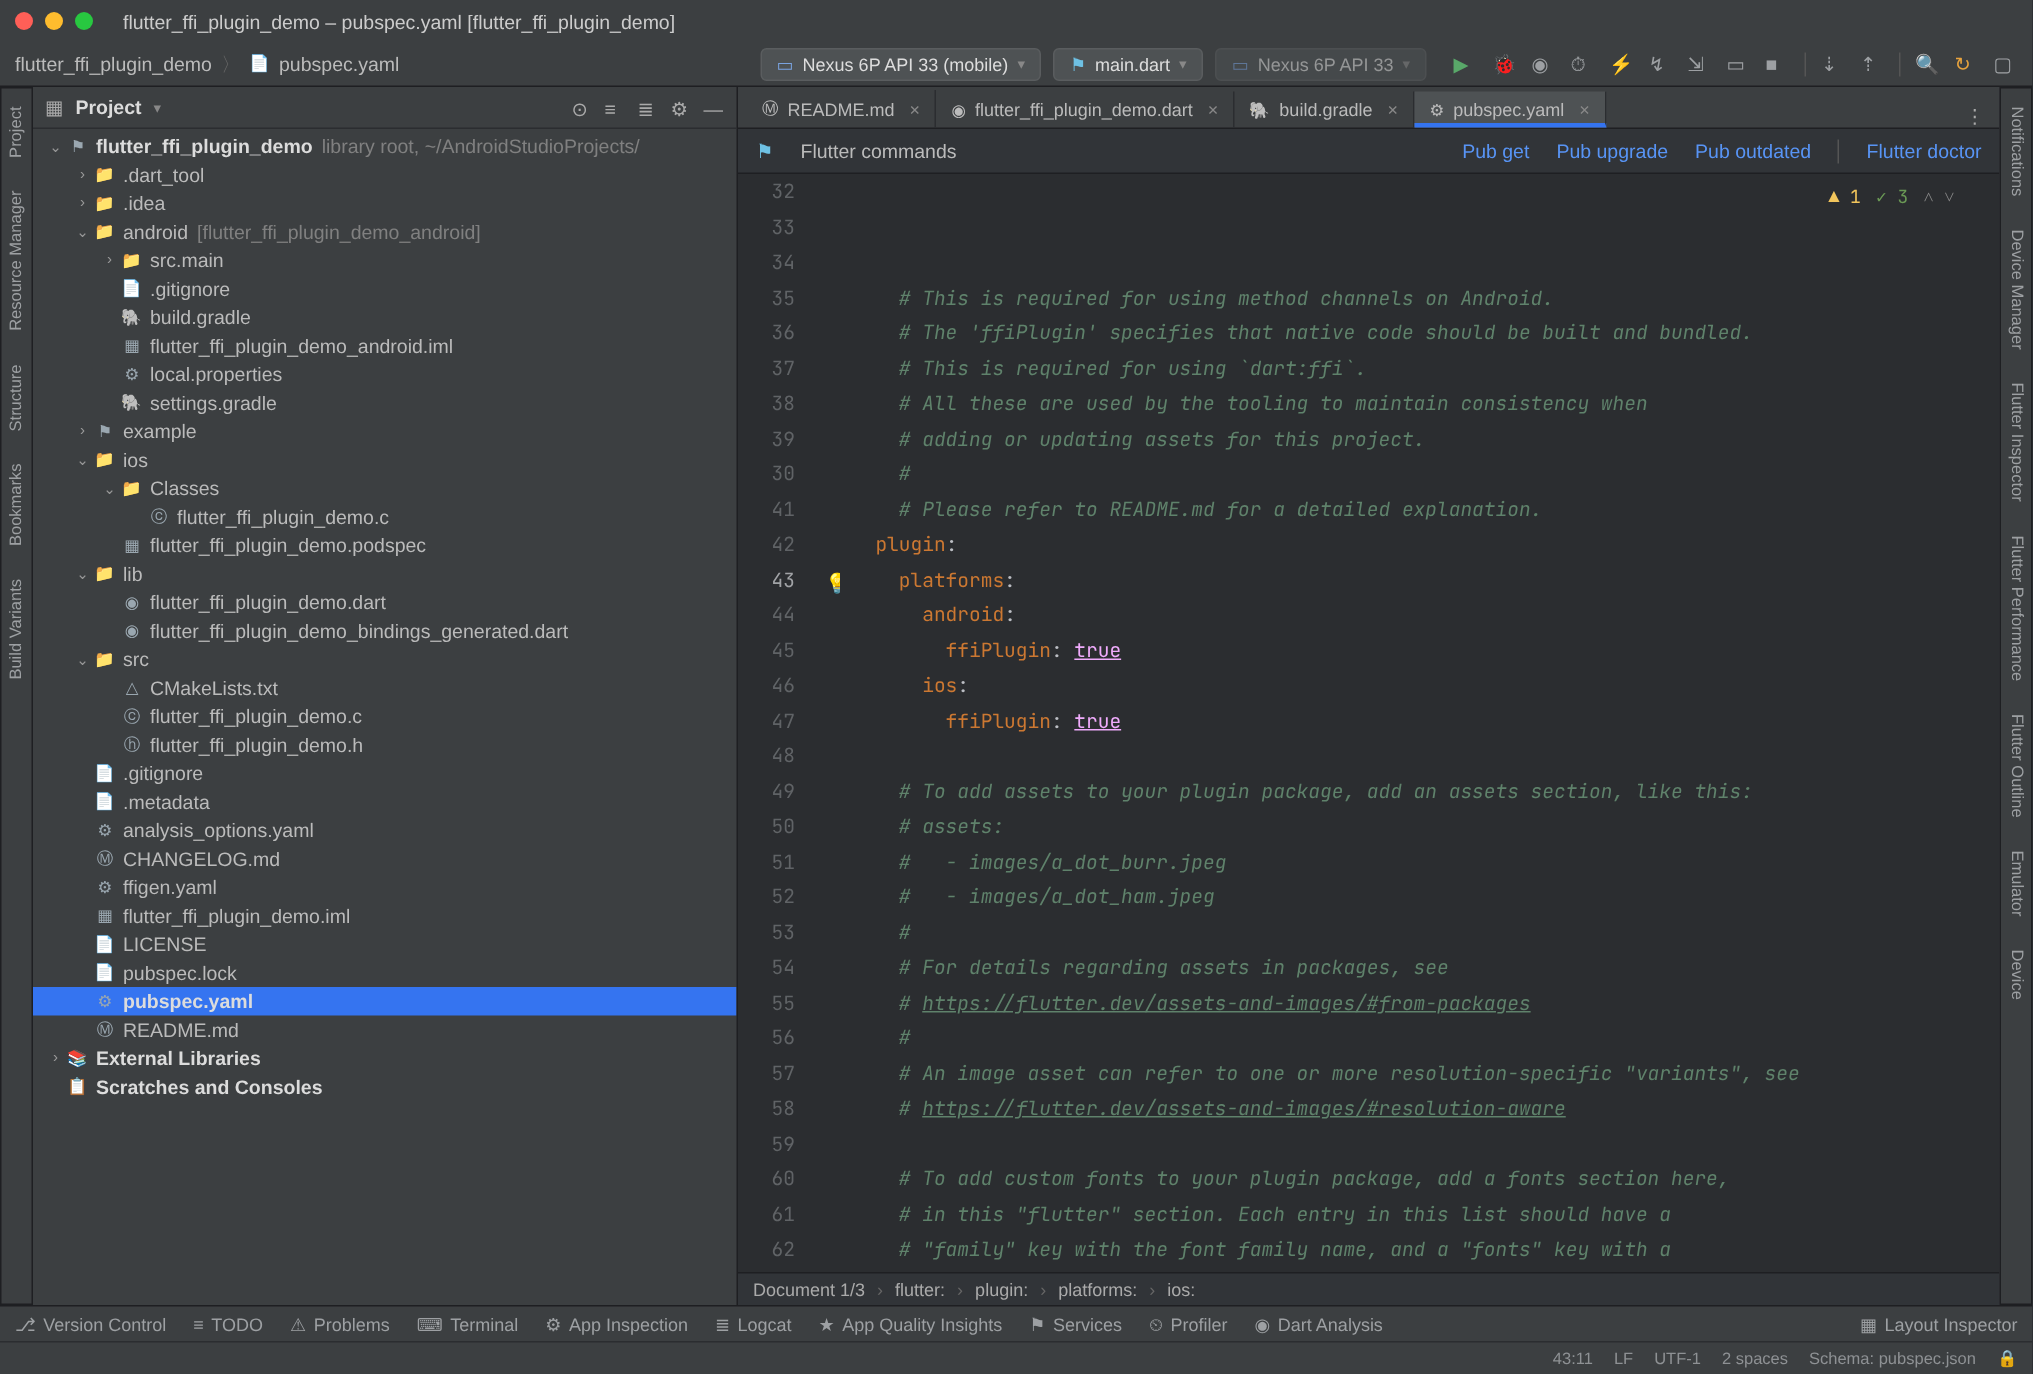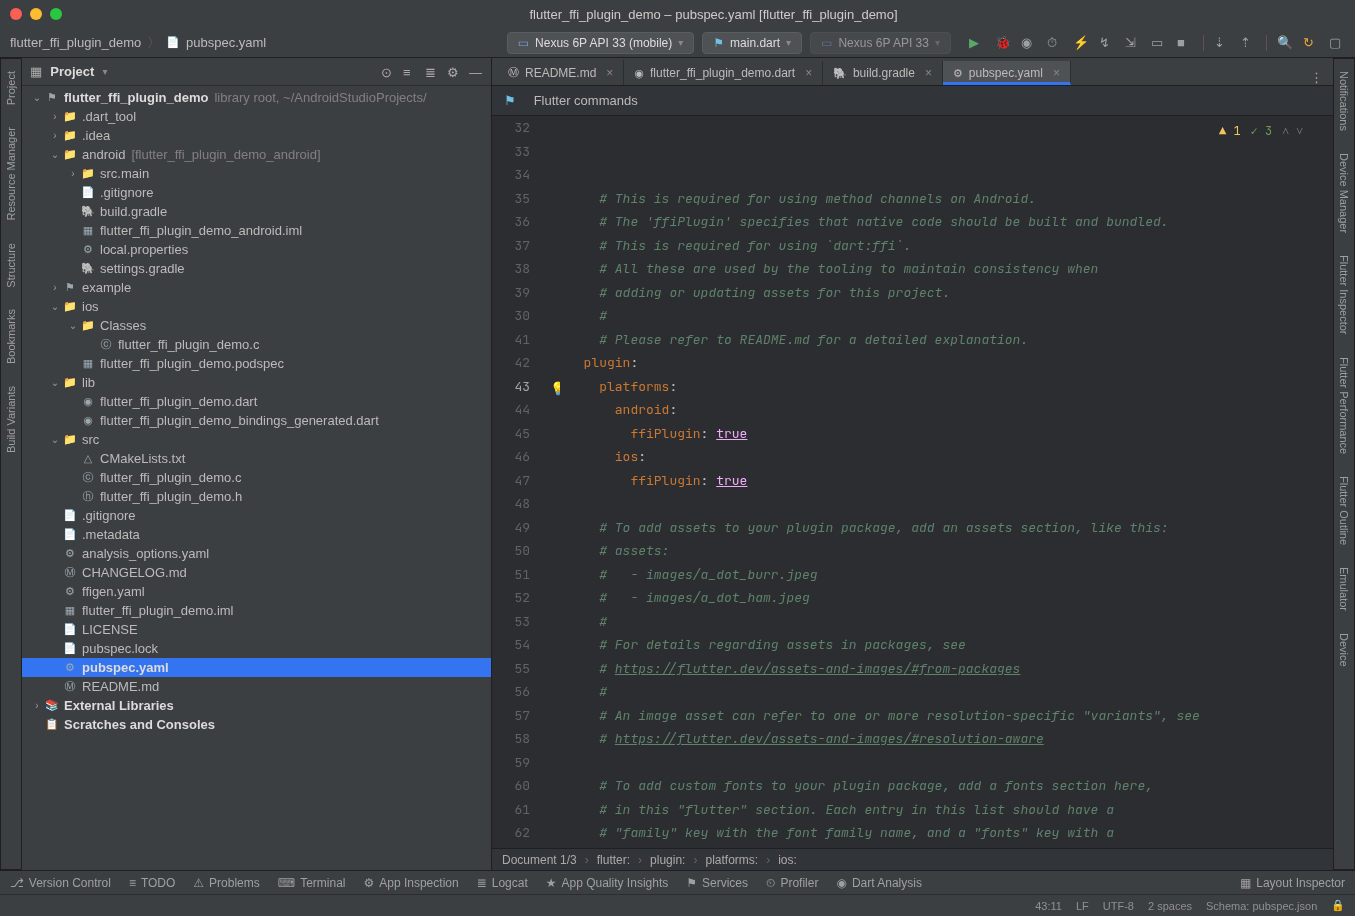--- a/index.html
+++ b/index.html
@@ -1,21 +1,21 @@
 <!DOCTYPE html>
 <html><head>
 <meta charset="utf-8">
 <style>
   * { margin:0; padding:0; box-sizing:border-box; }
   body { font-family:-apple-system,"Segoe UI",sans-serif; font-size:13px; background:#2b2d30; color:#bbb; width:1355px; height:916px; overflow:hidden; display:flex; flex-direction:column; }
   .titlebar { height:28px; background:#3c3f41; display:flex; align-items:center; padding:0 10px; color:#ccc; font-size:13px; }
   .traffic { display:flex; gap:8px; margin-right:20px; }
   .tdot { width:12px; height:12px; border-radius:50%; }
   .tr { background:#ff5f57; } .ty { background:#febc2e; } .tg { background:#28c840; }
-  .titlebar-title { flex:1; text-align:center; }
+  .titlebar-title { flex:1; text-align:left; }
   .bold { font-weight:600; color:#dcdcdc; }
   .path-row { height:30px; background:#3c3f41; display:flex; align-items:center; padding:0 10px; gap:8px; border-bottom:1px solid #1e1f22; }
   .path-crumbs { display:flex; align-items:center; gap:6px; }
   .crumb-sep { color:#666; }
   .path-spacer { flex:1; }
   .device-btn { background:#4e5254; border:1px solid #5a5d5f; border-radius:4px; padding:3px 10px; display:flex; align-items:center; gap:6px; font-size:12px; color:#ddd; }
   .toolbar-icons { display:flex; gap:10px; align-items:center; margin-left:10px; }
   .toolbar-icons svg, .toolbar-icons .tico { width:16px; height:16px; }
   .main-area { flex:1; display:flex; min-height:0; }
   .leftbar, .rightbar { width:22px; background:#3c3f41; display:flex; flex-direction:column; align-items:center; padding-top:6px; gap:10px; border:1px solid #1e1f22; }
@@ -336,20 +336,27 @@
           <span style="font-size:11px">⚙</span>
           <span>pubspec.yaml</span>
           <span class="x">×</span>
         </div>
         <div class="more">⋮</div>
       </div>
     <div class="cmdbar">
       <span class="flutter-ico">⚑</span>
       <span>Flutter commands</span>
       <div class="spc"></div>
+      <div id="cmdlinks" style="display:flex;gap:18px;align-items:center">
+          <a>Pub get</a>
+          <a>Pub upgrade</a>
+          <a>Pub outdated</a>
+          <div class="divider"></div>
+          <a>Flutter doctor</a>
+        </div>
     </div>
     <div class="editor-body">
       <div class="gutter" id="gutter">
           <div>32</div>
           <div>33</div>
           <div>34</div>
           <div>35</div>
           <div>36</div>
           <div>37</div>
           <div>38</div>
@@ -457,17 +464,17 @@
     <div class="spc"></div>
     <div class="item">
       <span>▦</span>
       <span>Layout Inspector</span>
     </div>
   </div>
 
 <div class="statusbar" id="statusbar">
     <span>43:11</span>
     <span>LF</span>
-    <span>UTF-8</span>
+    <span>UTF-1</span>
     <span>2 spaces</span>
     <span>Schema: pubspec.json</span>
     <span>🔒</span>
   </div>
 
 </body></html>

